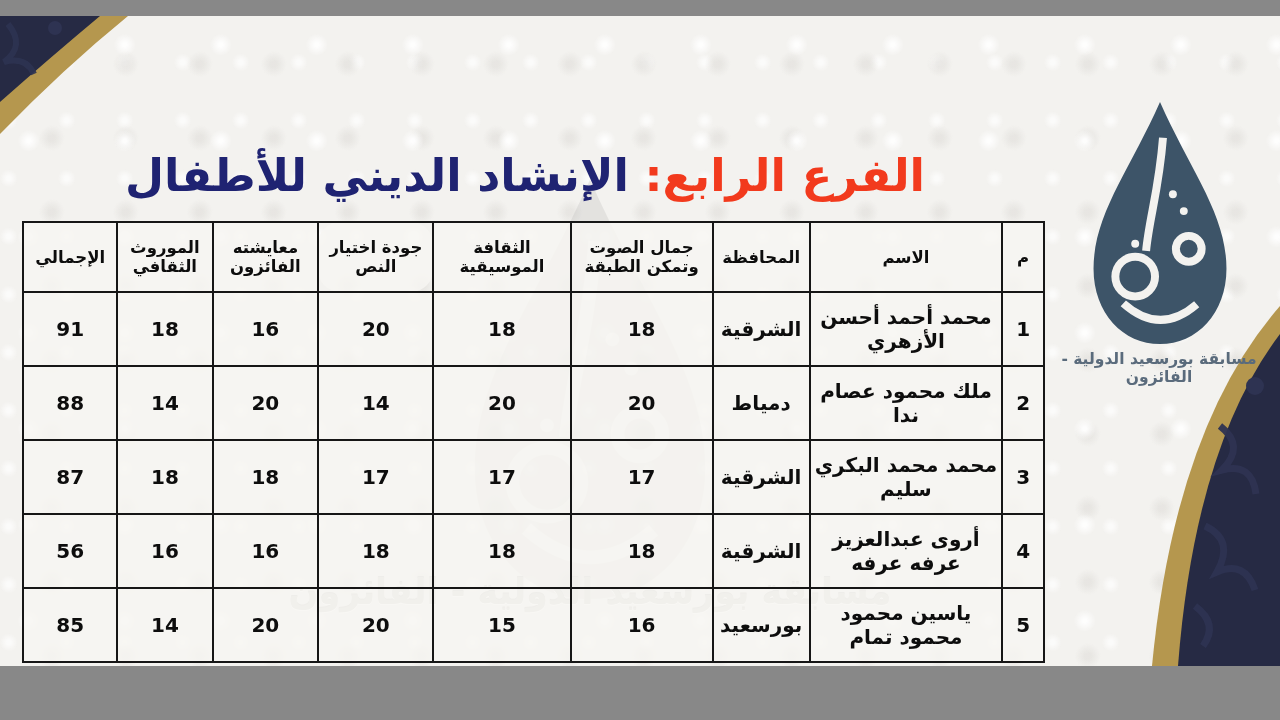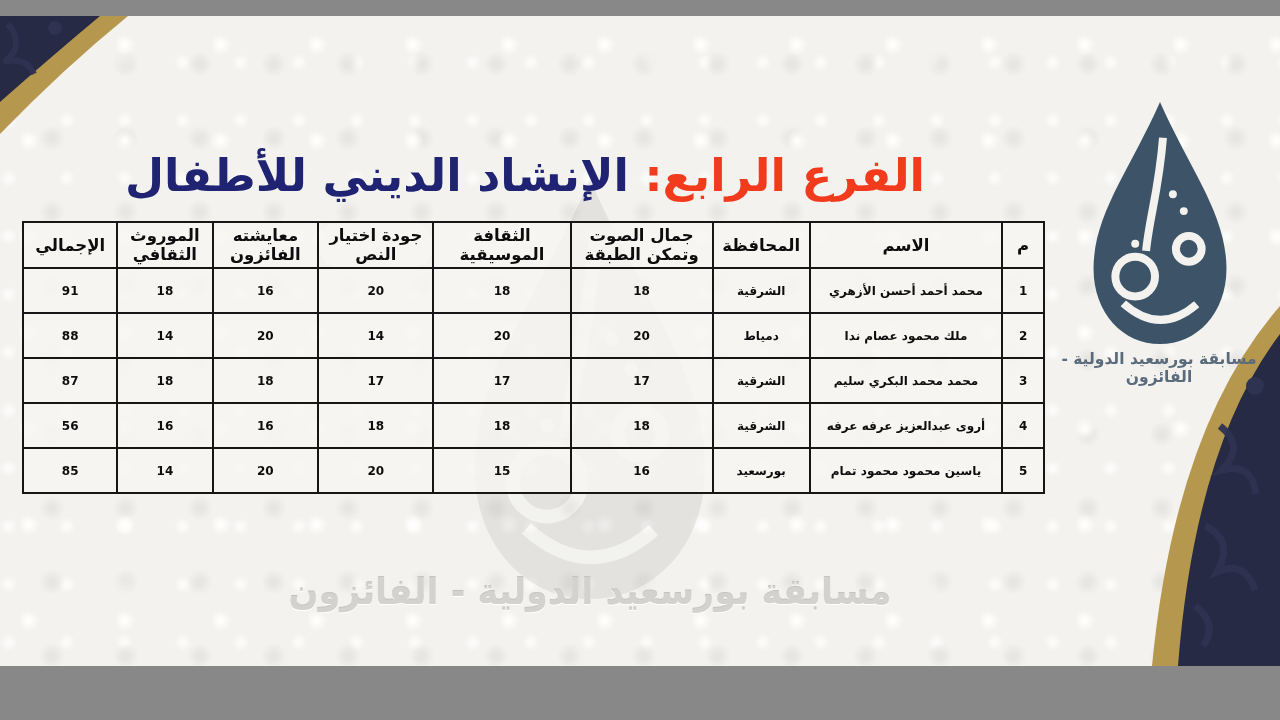--- a/index.html
+++ b/index.html
@@ -50,25 +50,25 @@
   .results{
     position:absolute;left:22px;top:205px;width:1023px;z-index:2;
     border-collapse:collapse;table-layout:fixed;
     direction:rtl;
   }
   .results th,.results td{
     border:2px solid #161616;
     background:rgba(246,245,242,0.83);
     text-align:center;vertical-align:middle;
     font-weight:bold;color:#0d0d0d;
-    padding:0 3px;
+    padding:12px 3px;
     overflow:hidden;
   }
   .results th{height:44px;font-size:16.5px;}
-  .results td{height:43px;font-size:12px;}
+  .results td{height:43px;font-size:20px;}
   
   .results th:nth-child(1){width:3.6%;}
   .results th:nth-child(2){width:19.4%;}
   .results th:nth-child(3){width:9.4%;}
   .results th:nth-child(4){width:14.1%;}
   .results th:nth-child(5){width:13.6%;}
   .results th:nth-child(6){width:11.3%;border-radius:22px;}
   .results th:nth-child(7){width:10.3%;}
   .results th:nth-child(8){width:9.2%;}
   .results th:nth-child(9){width:9.1%;}

